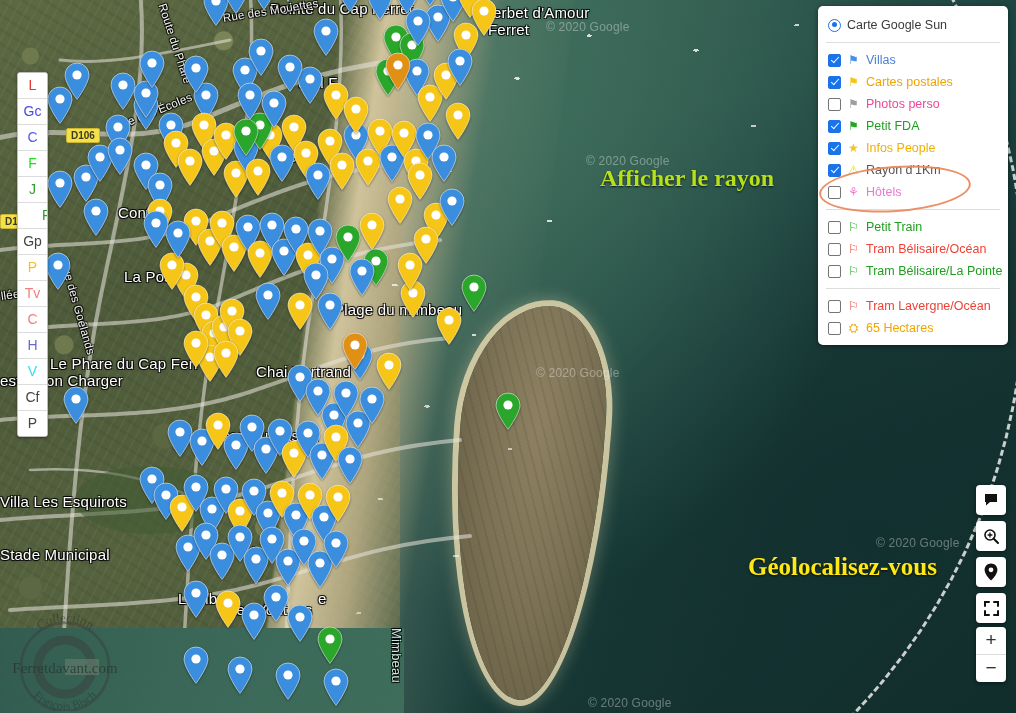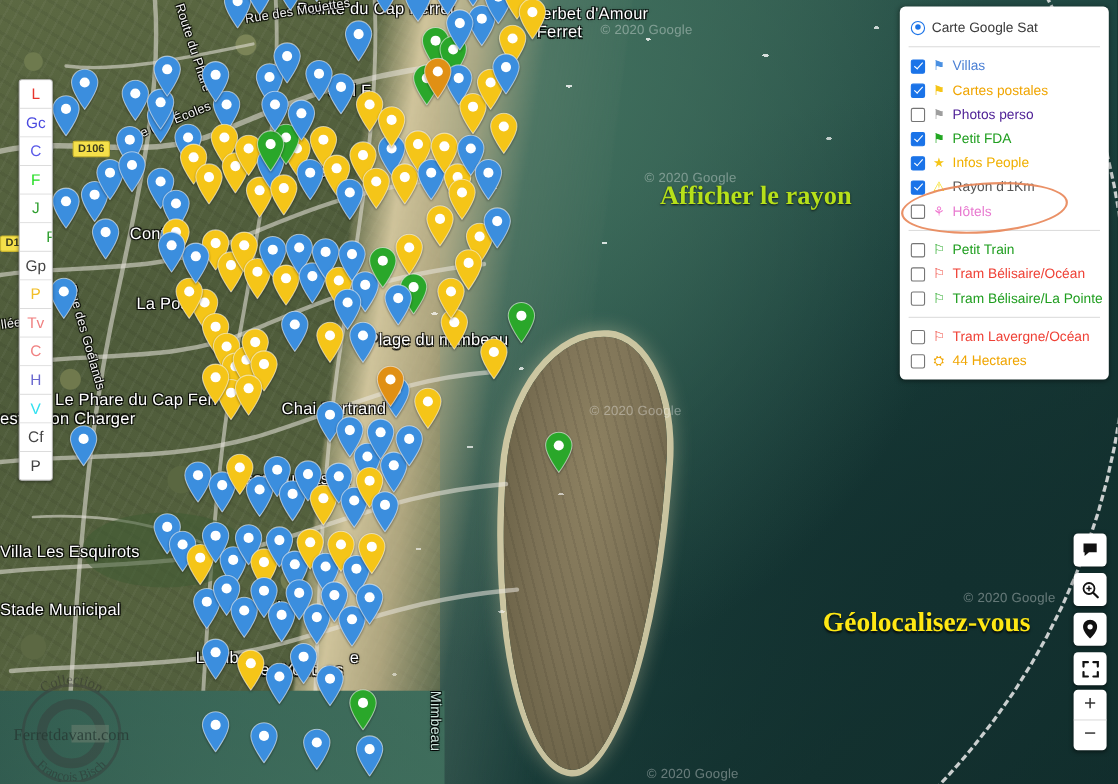--- a/index.html
+++ b/index.html
@@ -1357,39 +1357,39 @@
       <div class="li" style="color: rgb(106, 104, 207);">H</div>
       <div class="li" style="color: rgb(48, 224, 240);">V</div>
       <div class="li" style="color: rgb(68, 68, 68);">Cf</div>
       <div class="li" style="color: rgb(68, 68, 68);">P</div>
     </div>
 
   <div class="legend">
     <div id="basemaps">
         <div class="row">
           <span class="radio on"></span>
-          <span class="lbl">Carte Google Sat</span>
+          <span class="lbl">Carte Google Sun</span>
         </div>
       </div>
     <div class="sep"></div>
     <div id="layers">
         <div class="row">
           <span class="cb on"></span>
           <span class="ico" style="color: rgb(74, 144, 226);">⚑</span>
           <span class="lbl" style="color: rgb(74, 127, 212);">Villas</span>
         </div>
         <div class="row">
           <span class="cb on"></span>
           <span class="ico" style="color: rgb(245, 197, 24);">⚑</span>
           <span class="lbl" style="color: rgb(240, 165, 0);">Cartes postales</span>
         </div>
         <div class="row">
           <span class="cb"></span>
           <span class="ico" style="color: rgb(158, 158, 158);">⚑</span>
-          <span class="lbl" style="color: #4c1d95;">Photos perso</span>
+          <span class="lbl" style="color: #ec4899;">Photos perso</span>
         </div>
         <div class="row">
           <span class="cb on"></span>
           <span class="ico" style="color: rgb(34, 167, 34);">⚑</span>
           <span class="lbl" style="color: rgb(31, 158, 31);">Petit FDA</span>
         </div>
         <div class="row">
           <span class="cb on"></span>
           <span class="ico" style="color: rgb(245, 197, 24);">★</span>
           <span class="lbl" style="color: rgb(240, 176, 0);">Infos People</span>
@@ -1424,21 +1424,21 @@
         </div>
         <div class="sep"></div>
         <div class="row">
           <span class="cb"></span>
           <span class="ico" style="color: rgb(239, 65, 54);">⚐</span>
           <span class="lbl" style="color: rgb(239, 65, 54);">Tram Lavergne/Océan</span>
         </div>
         <div class="row">
           <span class="cb"></span>
           <span class="ico" style="color: rgb(240, 165, 0);">⛭</span>
-          <span class="lbl" style="color: rgb(240, 165, 0);">44 Hectares</span>
+          <span class="lbl" style="color: rgb(240, 165, 0);">65 Hectares</span>
         </div>
       </div>
   </div>
 
   <div class="anno a2">Géolocalisez-vous</div>
   <div class="anno a1">Afficher le rayon</div>
   <div class="ellipse-hl"></div>
 
   <div class="ctrl" style="top:485px">
     <span>

